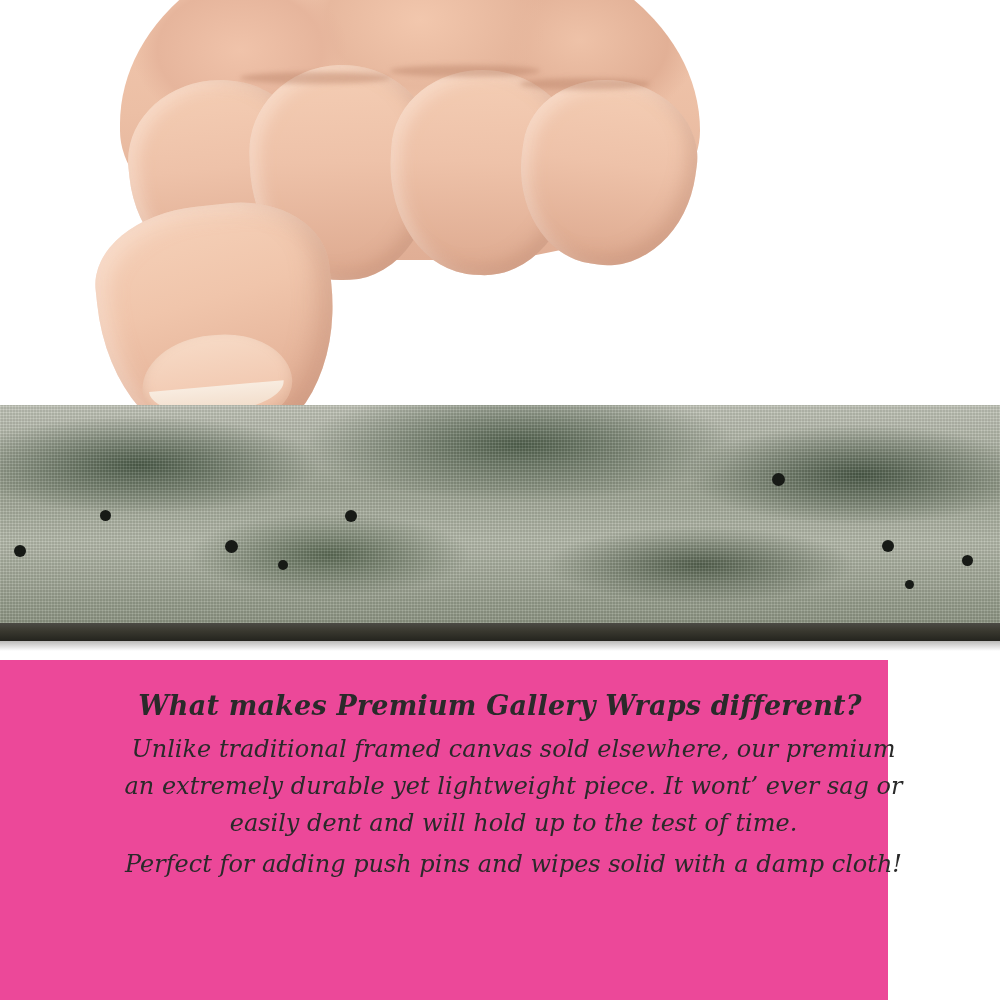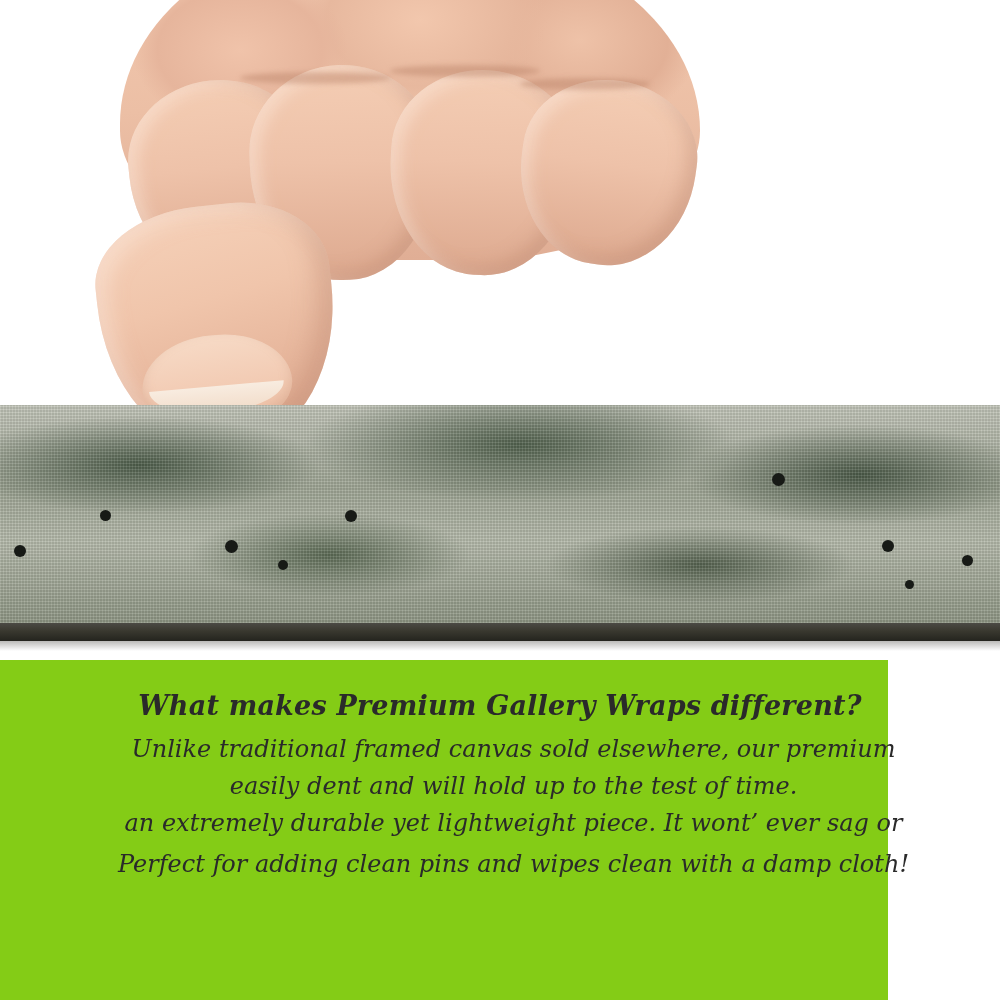--- a/index.html
+++ b/index.html
@@ -11,21 +11,21 @@
     width: 1000px;
     height: 1000px;
     overflow: hidden;
     font-family: "DejaVu Sans", sans-serif;
   }
 
   .page {
     position: relative;
     width: 888px;
     height: 1000px;
-    background: #84cc16;
+    background: #ec4899;
   }
 
   
   .photo {
     position: absolute;
     left: 0;
     top: 0;
     width: 1000px;
     height: 660px;
     overflow: hidden;
@@ -221,18 +221,18 @@
       <div class="speck" style="left:962px; top:150px; width:11px; height:11px;"></div>
       <div class="speck" style="left:905px; top:175px; width:9px; height:9px;"></div>
     </div>
     <div class="band-lip"></div>
     <div class="band-shadow"></div>
   </div>
 
   <div class="caption">
     <div class="caption-heading">What makes Premium Gallery Wraps different?</div>
     <div class="caption-line">Unlike traditional framed canvas sold elsewhere, our premium</div>
+    <div class="caption-line">an extremely durable yet lightweight piece. It wont’ ever sag or</div>
     <div class="caption-line">easily dent and will hold up to the test of time.</div>
-    <div class="caption-line">an extremely durable yet lightweight piece. It wont’ ever sag or</div>
-    <div class="caption-line last">Perfect for adding clean pins and wipes clean with a damp cloth!</div>
+    <div class="caption-line last">Perfect for adding push pins and wipes solid with a damp cloth!</div>
   </div>
 
 </div>
 
 </body></html>

